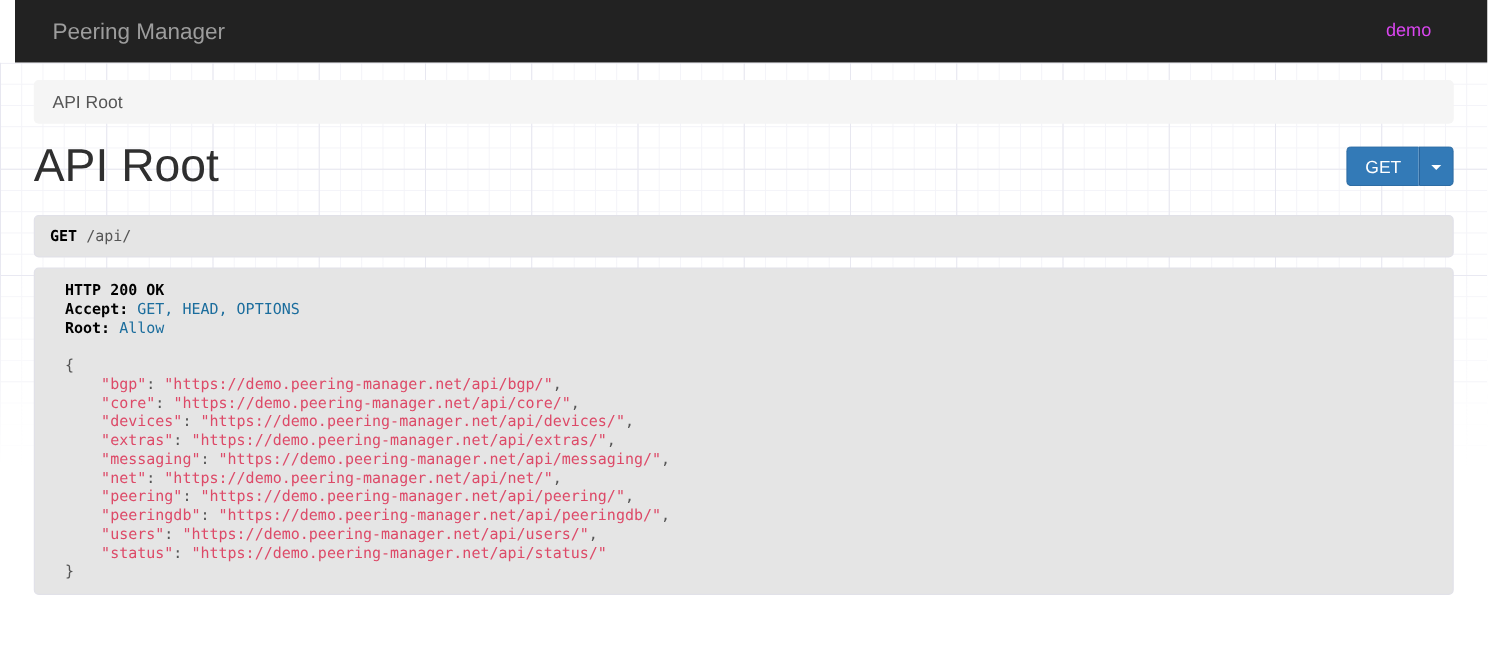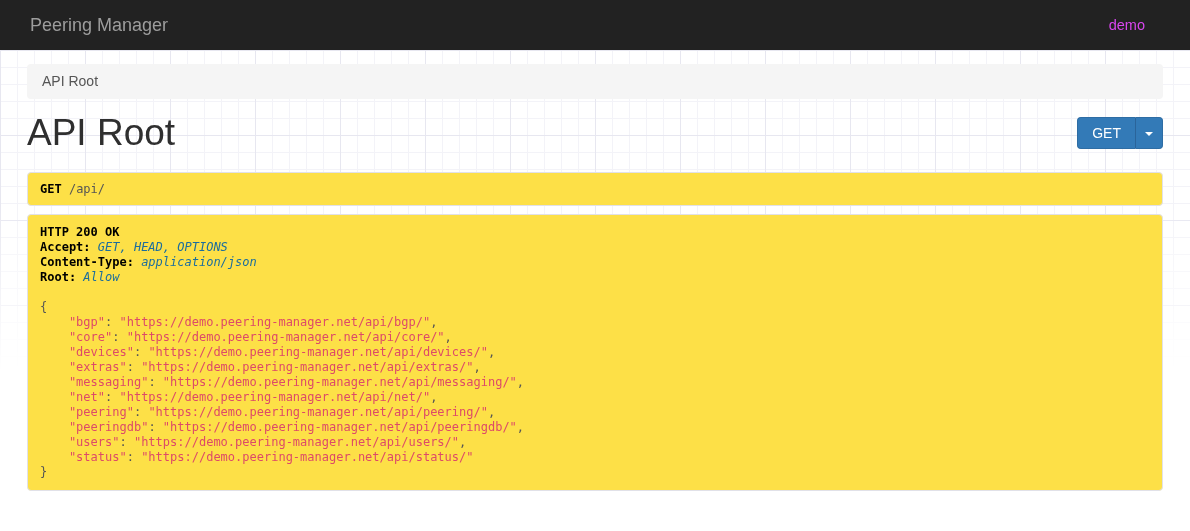--- a/index.html
+++ b/index.html
@@ -33,20 +33,21 @@
   
   .navbar {
     position: relative;
     z-index: 2;
     height: 50px;
     background: #222222;
     display: flex;
     align-items: center;
     justify-content: space-between;
     padding: 0 30px;
+    margin-left: 12px;
   }
   .navbar .brand {
     color: #9d9d9d;
     font-size: 18px;
     text-decoration: none;
     cursor: pointer;
   }
   .navbar .user-link {
     color: #d946ef;
     font-size: 14.5px;
@@ -108,41 +109,41 @@
     display: inline-block;
     width: 0; height: 0;
     border-left: 4px solid transparent;
     border-right: 4px solid transparent;
     border-top: 4px solid #ffffff;
     vertical-align: middle;
   }
 
   
   .codebox {
-    background: #fde047;
+    background: #e5e5e5;
     border: 1px solid #e1e1e8;
     border-radius: 4px;
     font-family: "DejaVu Sans Mono", "Liberation Mono", monospace;
     font-size: 12px;
     color: #3f3f44;
     margin: 0;
   }
   .request-info {
     margin-top: 11px;
     padding: 9px 12px;
     line-height: 14px;
   }
   .response-info {
     margin-top: 8px;
-    padding: 10px 12px;
+    padding: 10px 24px;
     line-height: 15px;
   }
   .line { height: 15px; white-space: pre; }
   .mono-b { font-weight: bold; color: #000000; }
-  .lit { color: #1b6d9d; font-style: italic; }
+  .lit { color: #1b6d9d; }
   .lit-gap { margin-left: 1ch; }
   .pun { color: #555555; }
   .str { color: #dd4a68; text-decoration: none; cursor: pointer; }
   .json-entry { padding-left: 4ch; }
   .path { color: #555555; margin-left: 1ch; }
   .colon-gap { margin-right: 1ch; }
 </style>
 </head>
 <body>
 
@@ -167,21 +168,20 @@
     </div>
   </div>
 
   <pre class="codebox request-info"><span class="mono-b">GET</span><span class="path">/api/</span></pre>
 
   <div class="codebox response-info">
     <div class="line"><span class="mono-b">HTTP 200 OK</span></div>
     <div id="headers">
   <div class="line"><span class="mono-b">Accept:</span><span class="lit lit-gap">GET, HEAD, OPTIONS</span></div>
 
-  <div class="line"><span class="mono-b">Content-Type:</span><span class="lit lit-gap">application/json</span></div>
 
   <div class="line"><span class="mono-b">Root:</span><span class="lit lit-gap">Allow</span></div>
 </div>
     <div class="line"></div>
     <div class="line"><span class="pun">{</span></div>
     <div id="json-body">
   <div class="line json-entry"><span class="str">"bgp"</span><span class="pun colon-gap">:</span><a class="str">"https://demo.peering-manager.net/api/bgp/"</a><span class="pun">,</span></div>
 
   <div class="line json-entry"><span class="str">"core"</span><span class="pun colon-gap">:</span><a class="str">"https://demo.peering-manager.net/api/core/"</a><span class="pun">,</span></div>
 

